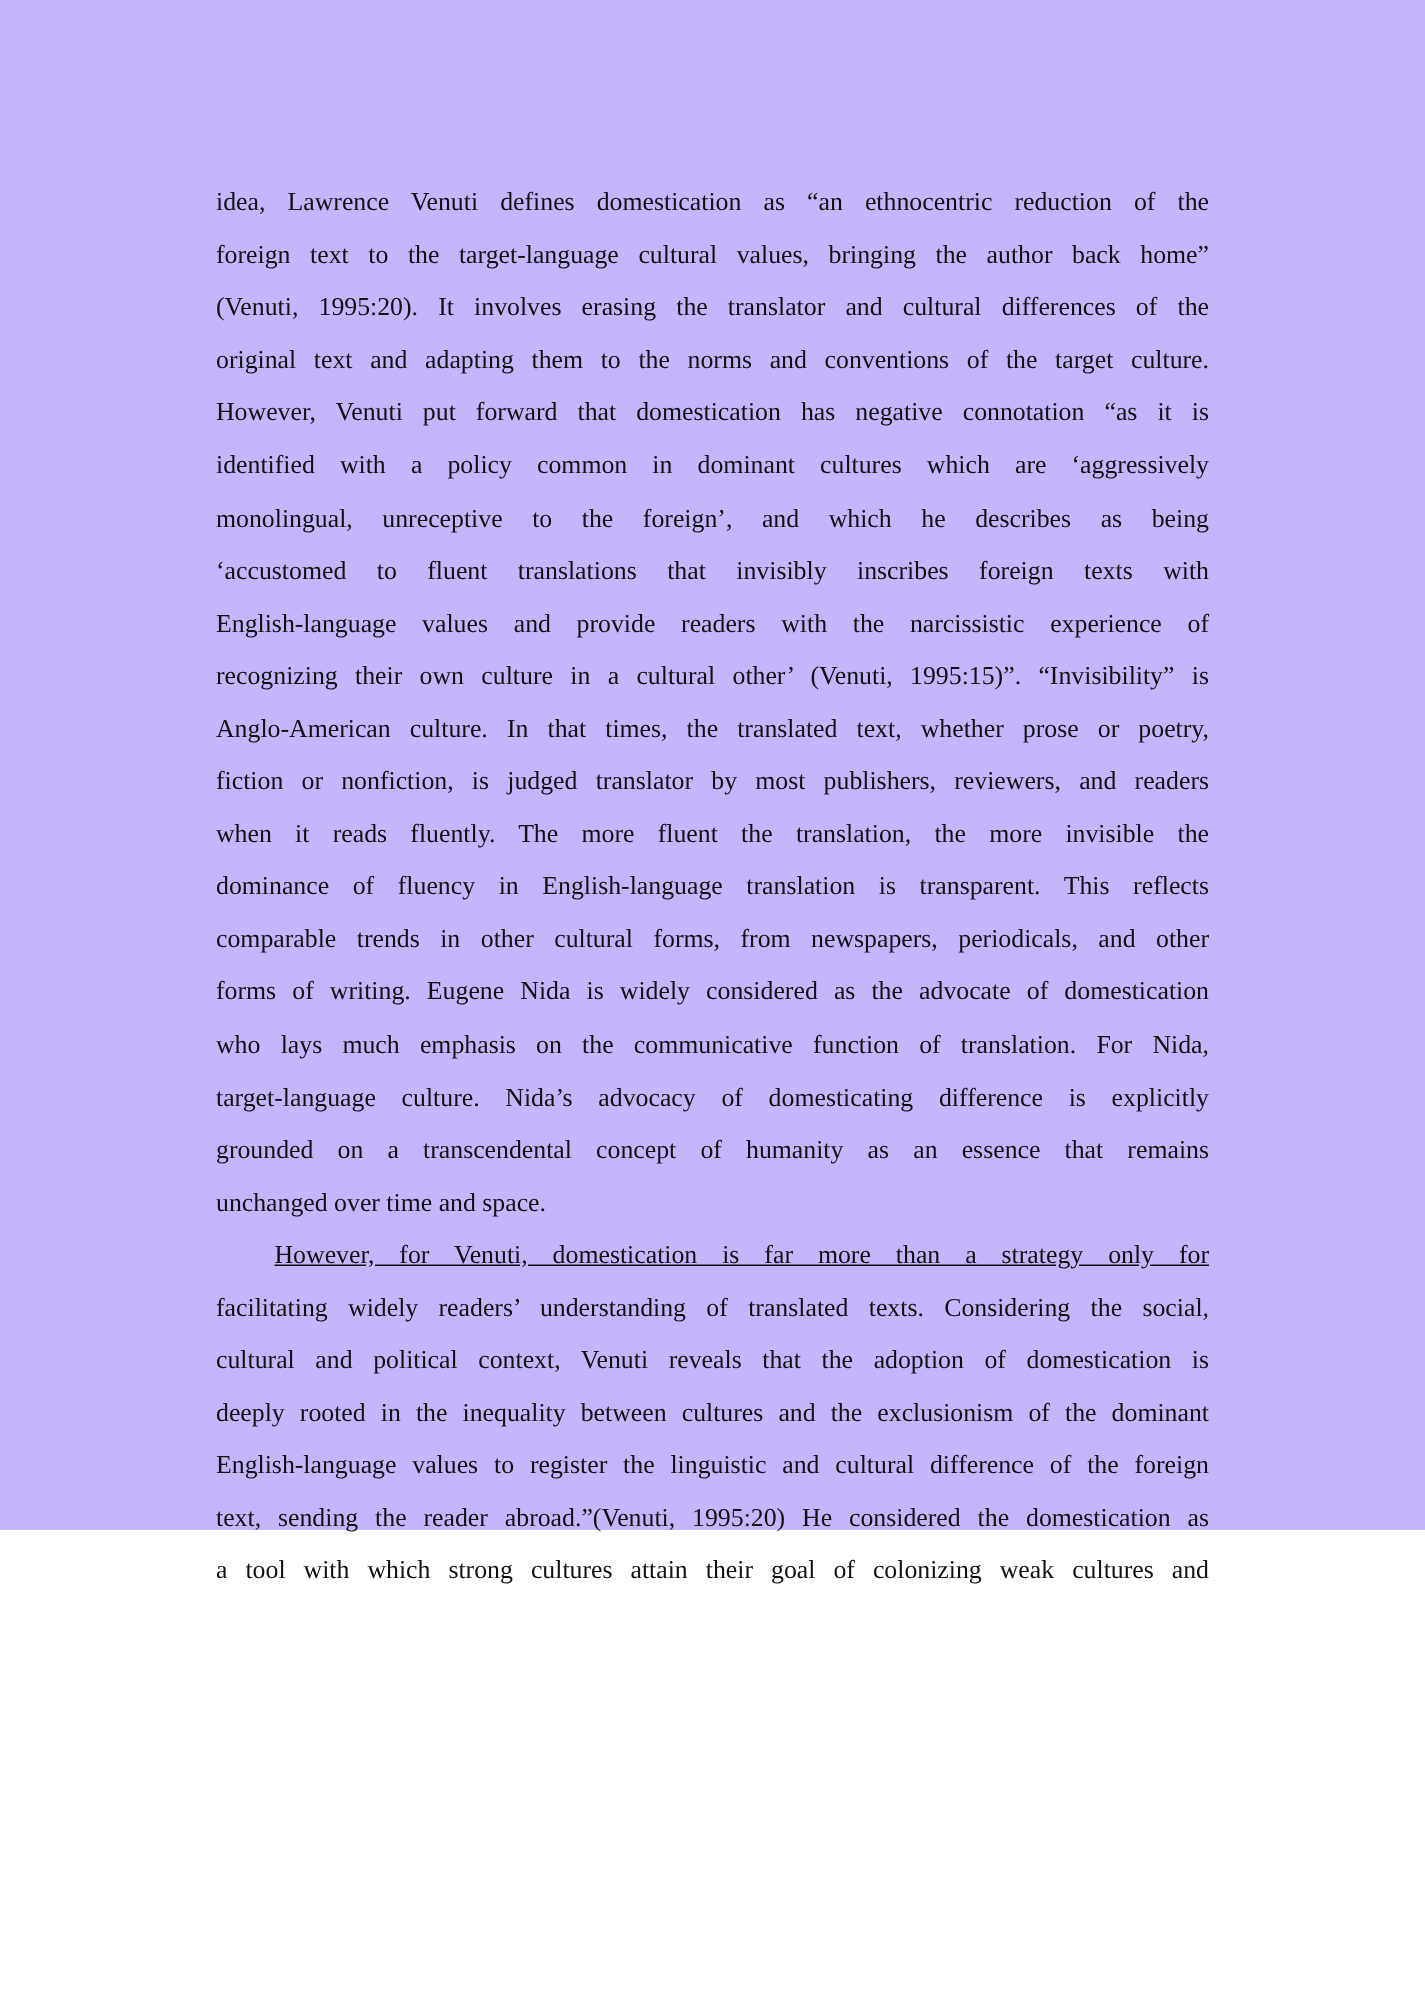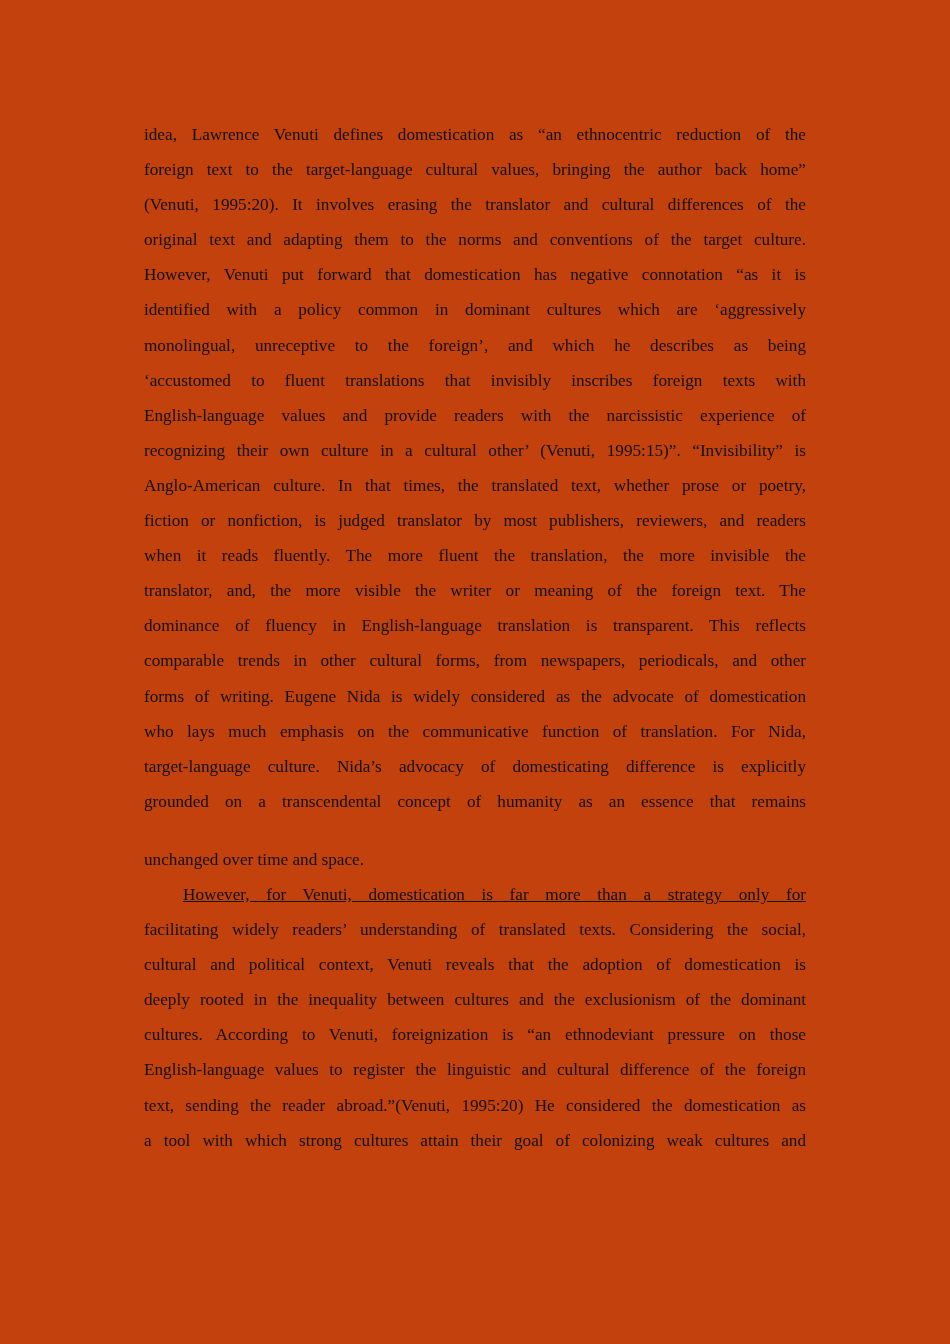--- a/index.html
+++ b/index.html
@@ -11,22 +11,22 @@
     width: 950px;
     height: 1344px;
     position: relative;
     overflow: hidden;
   }
   .page {
     position: absolute;
     left: 0;
     top: 0;
     width: 950px;
-    height: 1344px;
-    background: #c2410c;
+    height: 1020px;
+    background: #c4b5fd;
   }
   .text-block {
     position: absolute;
     left: 144px;
     top: 121px;
     width: 662px;
     font-family: "Liberation Serif", "DejaVu Serif", serif;
     font-size: 17.2px;
     color: #111111;
   }
@@ -34,21 +34,20 @@
     display: block;
     height: 35.1px;
     line-height: 28px;
     white-space: nowrap;
     text-align: justify;
     text-align-last: justify;
     overflow: visible;
   }
   .line.last {
     text-align-last: left;
-    margin-top: 23px;
   }
   .line.indent {
     padding-left: 39px;
     text-decoration: underline;
   }
 </style>
 </head>
 <body>
 
 <div class="page">
@@ -61,35 +60,33 @@
       <span class="line">original text and adapting them to the norms and conventions of the target culture.</span>
       <span class="line">However, Venuti put forward that domestication  has negative connotation “as it is</span>
       <span class="line">identified with a policy common in dominant cultures which are ‘aggressively</span>
       <span class="line">monolingual, unreceptive to the foreign’, and which he describes as being</span>
       <span class="line">‘accustomed to fluent translations that invisibly inscribes foreign texts with</span>
       <span class="line">English-language values and provide readers with the narcissistic experience of</span>
       <span class="line">recognizing their own culture in a cultural other’ (Venuti, 1995:15)”. “Invisibility” is</span>
       <span class="line">Anglo-American culture. In that times, the translated text, whether prose or poetry,</span>
       <span class="line">fiction or nonfiction, is judged translator by most publishers, reviewers, and readers</span>
       <span class="line">when it reads fluently. The more fluent the translation, the more invisible the</span>
-      <span class="line">translator, and, the more visible the writer or meaning of the foreign text. The</span>
       <span class="line">dominance of fluency in English-language translation is transparent. This reflects</span>
       <span class="line">comparable trends in other cultural forms, from newspapers, periodicals, and other</span>
       <span class="line">forms of writing. Eugene Nida is widely considered as the advocate of domestication</span>
       <span class="line">who lays much emphasis on the communicative function of translation. For Nida,</span>
       <span class="line">target-language culture. Nida’s advocacy of domesticating difference is explicitly</span>
       <span class="line">grounded on a transcendental concept of humanity as an essence that remains</span>
       <span class="line last">unchanged over time and space.</span>
     </div>
 
     <div>
       <span class="line indent">However, for Venuti, domestication  is far more than a strategy only for</span>
       <span class="line">facilitating widely readers’ understanding of translated texts. Considering the social,</span>
       <span class="line">cultural and political context, Venuti reveals that the adoption of domestication is</span>
       <span class="line">deeply rooted in the inequality between cultures and the exclusionism of the dominant</span>
-      <span class="line">cultures. According to Venuti, foreignization  is “an ethnodeviant pressure on those</span>
       <span class="line">English-language values to register the linguistic and cultural difference of the foreign</span>
       <span class="line">text, sending the reader abroad.”(Venuti, 1995:20) He considered the domestication as</span>
       <span class="line">a tool with which strong cultures attain their goal of colonizing weak cultures and</span>
     </div>
 
   </div>
 </div>
 
 </body></html>

